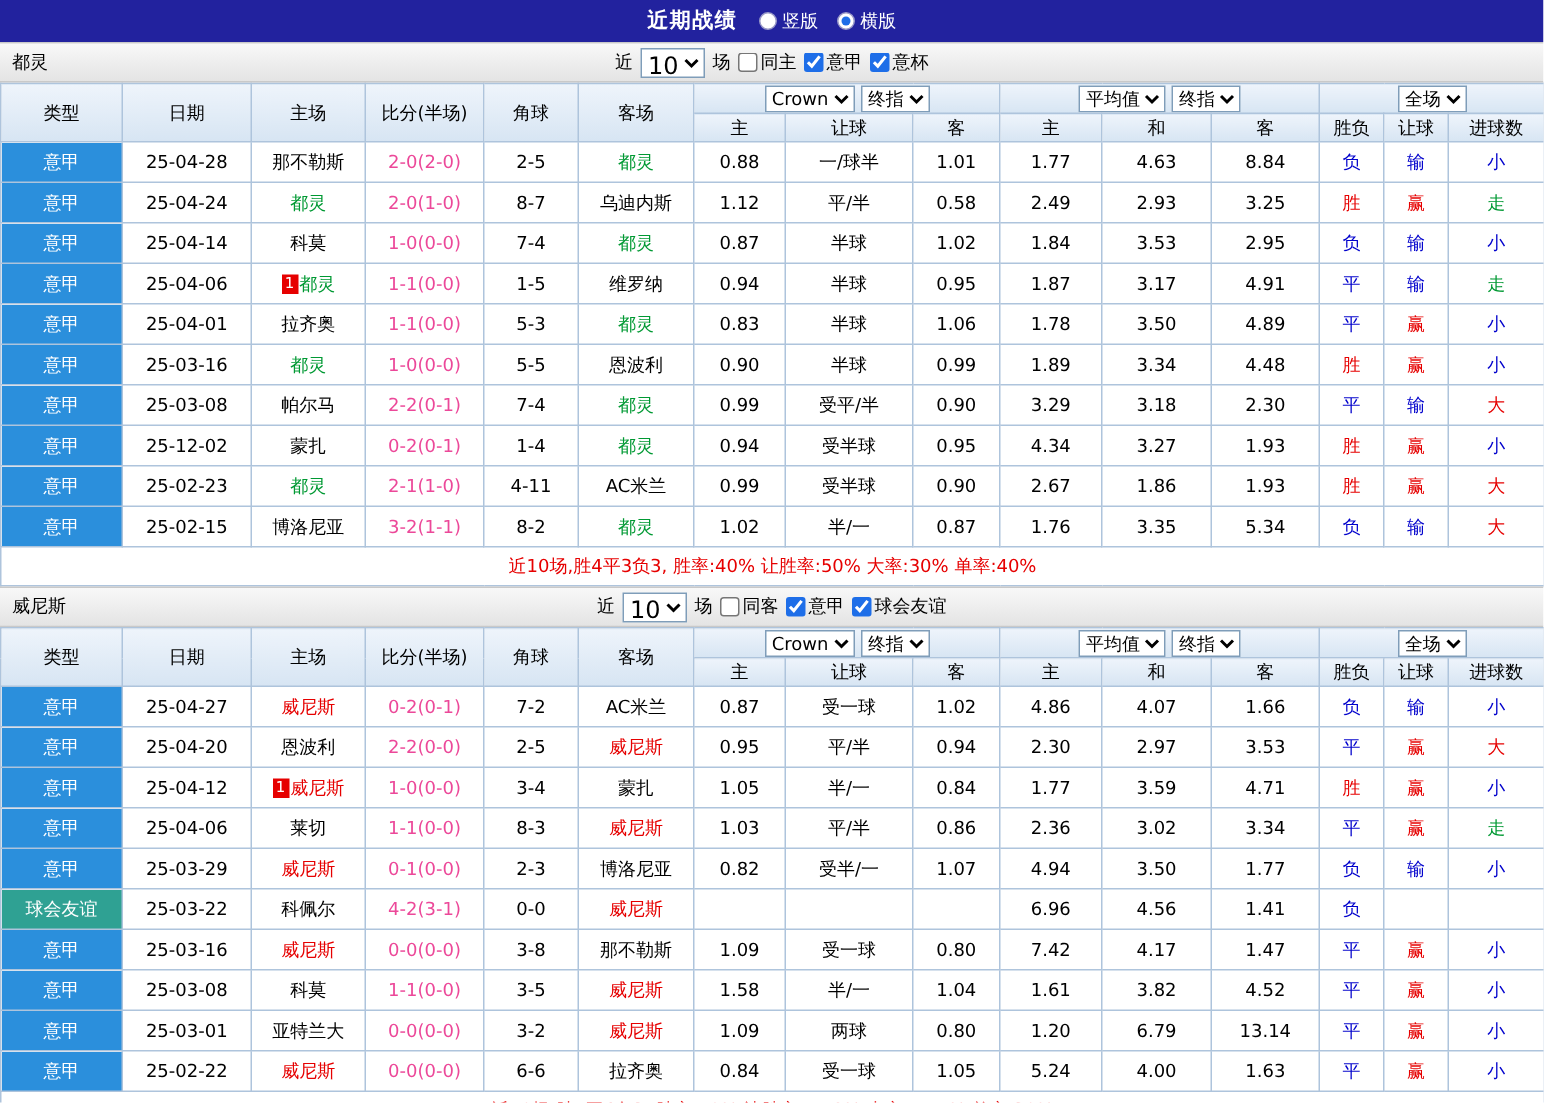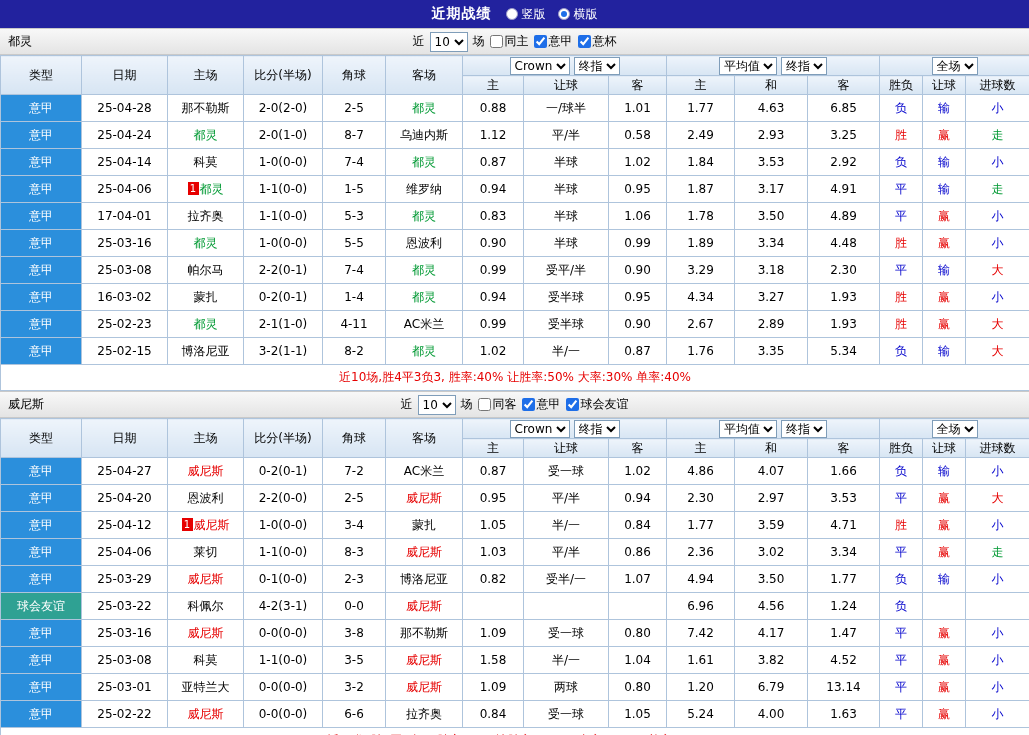--- a/index.html
+++ b/index.html
@@ -11,33 +11,33 @@
   .topbar-title{font-weight:bold;font-size:14px;letter-spacing:1px;}
   .radio-group{display:flex;align-items:flex-start;gap:12px;}
   .radio-item{display:inline-flex;align-items:center;gap:4px;cursor:pointer;font-size:12px;color:#fff;}
   .rdot{width:12px;height:12px;border-radius:50%;background:#fff;border:1px solid #9a9ac8;display:inline-block;position:relative;box-sizing:border-box;}
   .rdot.sel::after{content:"";position:absolute;left:2px;top:2px;width:6px;height:6px;border-radius:50%;background:#1e6ee8;}
 
   
   .section-bar{height:27px;background:linear-gradient(#f8f8f8,#e4e4e4);border-top:1px solid #c9c9c9;border-bottom:1px solid #c9c9c9;display:flex;align-items:center;position:relative;box-sizing:border-box;}
   .team-name{position:absolute;left:8px;color:#000;}
   .filters{margin:0 auto;display:flex;align-items:center;gap:5px;}
-  .filters select{height:20px;font-size:12px;font-family:inherit;border:1px solid #7f9db9;background:#fff;}
+  .filters select{height:20px;font-size:16px;font-family:inherit;border:1px solid #7f9db9;background:#fff;}
   .chk-label{display:inline-flex;align-items:center;gap:2px;cursor:pointer;}
   input[type=checkbox]{width:13px;height:13px;margin:0;accent-color:#1e6ee8;}
 
   
   table{border-collapse:collapse;table-layout:fixed;width:1029px;}
   th,td{border:1px solid #aec4dc;text-align:center;padding:0;overflow:hidden;white-space:nowrap;font-weight:normal;font-size:12px;}
   thead th{background:linear-gradient(#eef4fb,#d7e5f3);height:18px;}
   thead tr.hdr1 th{height:19px;}
   thead select{height:18px;font-size:12px;font-family:inherit;border:1px solid #7f9db9;background:#fff;margin:0 2px;}
   tbody td{height:26px;background:#fff;}
   td.type-cell{color:#fff;}
-  td.score-cell{color:#000000;}
+  td.score-cell{color:#ec4899;}
   .red-badge{display:inline-block;background:#e60000;color:#fff;width:11px;height:13px;line-height:13px;font-size:10px;text-align:center;margin-right:1px;vertical-align:1px;}
   tr.summary-row td{color:#e60000;height:25px;}
 </style>
 </head>
 <body>
 
 <div class="page">
   <div class="topbar">
     <span class="topbar-title">近期战绩</span>
     <span class="radio-group" id="radio-group">
@@ -120,21 +120,21 @@
             <td>25-04-28</td>
             <td><span style="color: rgb(0, 0, 0);">那不勒斯</span></td>
             <td class="score-cell">2-0(2-0)</td>
             <td>2-5</td>
             <td><span style="color: rgb(0, 153, 51);">都灵</span></td>
             <td>0.88</td>
             <td>一/球半</td>
             <td>1.01</td>
             <td>1.77</td>
             <td>4.63</td>
-            <td>6.85</td>
+            <td>8.84</td>
             <td style="color: rgb(0, 0, 204);">负</td>
             <td style="color: rgb(0, 0, 204);">输</td>
             <td style="color: rgb(0, 0, 204);">小</td>
           </tr>
           <tr>
             <td class="type-cell" style="background: rgb(43, 143, 220);">意甲</td>
             <td>25-04-24</td>
             <td><span style="color: rgb(0, 153, 51);">都灵</span></td>
             <td class="score-cell">2-0(1-0)</td>
             <td>8-7</td>
@@ -154,21 +154,21 @@
             <td>25-04-14</td>
             <td><span style="color: rgb(0, 0, 0);">科莫</span></td>
             <td class="score-cell">1-0(0-0)</td>
             <td>7-4</td>
             <td><span style="color: rgb(0, 153, 51);">都灵</span></td>
             <td>0.87</td>
             <td>半球</td>
             <td>1.02</td>
             <td>1.84</td>
             <td>3.53</td>
-            <td>2.92</td>
+            <td>2.95</td>
             <td style="color: rgb(0, 0, 204);">负</td>
             <td style="color: rgb(0, 0, 204);">输</td>
             <td style="color: rgb(0, 0, 204);">小</td>
           </tr>
           <tr>
             <td class="type-cell" style="background: rgb(43, 143, 220);">意甲</td>
             <td>25-04-06</td>
             <td><span class="red-badge">1</span><span style="color: rgb(0, 153, 51);">都灵</span></td>
             <td class="score-cell">1-1(0-0)</td>
             <td>1-5</td>
@@ -178,21 +178,21 @@
             <td>0.95</td>
             <td>1.87</td>
             <td>3.17</td>
             <td>4.91</td>
             <td style="color: rgb(0, 0, 204);">平</td>
             <td style="color: rgb(0, 0, 204);">输</td>
             <td style="color: rgb(0, 153, 51);">走</td>
           </tr>
           <tr>
             <td class="type-cell" style="background: rgb(43, 143, 220);">意甲</td>
-            <td>17-04-01</td>
+            <td>25-04-01</td>
             <td><span style="color: rgb(0, 0, 0);">拉齐奥</span></td>
             <td class="score-cell">1-1(0-0)</td>
             <td>5-3</td>
             <td><span style="color: rgb(0, 153, 51);">都灵</span></td>
             <td>0.83</td>
             <td>半球</td>
             <td>1.06</td>
             <td>1.78</td>
             <td>3.50</td>
             <td>4.89</td>
@@ -229,21 +229,21 @@
             <td>0.90</td>
             <td>3.29</td>
             <td>3.18</td>
             <td>2.30</td>
             <td style="color: rgb(0, 0, 204);">平</td>
             <td style="color: rgb(0, 0, 204);">输</td>
             <td style="color: rgb(230, 0, 0);">大</td>
           </tr>
           <tr>
             <td class="type-cell" style="background: rgb(43, 143, 220);">意甲</td>
-            <td>16-03-02</td>
+            <td>25-12-02</td>
             <td><span style="color: rgb(0, 0, 0);">蒙扎</span></td>
             <td class="score-cell">0-2(0-1)</td>
             <td>1-4</td>
             <td><span style="color: rgb(0, 153, 51);">都灵</span></td>
             <td>0.94</td>
             <td>受半球</td>
             <td>0.95</td>
             <td>4.34</td>
             <td>3.27</td>
             <td>1.93</td>
@@ -255,21 +255,21 @@
             <td class="type-cell" style="background: rgb(43, 143, 220);">意甲</td>
             <td>25-02-23</td>
             <td><span style="color: rgb(0, 153, 51);">都灵</span></td>
             <td class="score-cell">2-1(1-0)</td>
             <td>4-11</td>
             <td><span style="color: rgb(0, 0, 0);">AC米兰</span></td>
             <td>0.99</td>
             <td>受半球</td>
             <td>0.90</td>
             <td>2.67</td>
-            <td>2.89</td>
+            <td>1.86</td>
             <td>1.93</td>
             <td style="color: rgb(230, 0, 0);">胜</td>
             <td style="color: rgb(230, 0, 0);">赢</td>
             <td style="color: rgb(230, 0, 0);">大</td>
           </tr>
           <tr>
             <td class="type-cell" style="background: rgb(43, 143, 220);">意甲</td>
             <td>25-02-15</td>
             <td><span style="color: rgb(0, 0, 0);">博洛尼亚</span></td>
             <td class="score-cell">3-2(1-1)</td>
@@ -443,21 +443,21 @@
             <td>25-03-22</td>
             <td><span style="color: rgb(0, 0, 0);">科佩尔</span></td>
             <td class="score-cell">4-2(3-1)</td>
             <td>0-0</td>
             <td><span style="color: rgb(230, 0, 0);">威尼斯</span></td>
             <td></td>
             <td></td>
             <td></td>
             <td>6.96</td>
             <td>4.56</td>
-            <td>1.24</td>
+            <td>1.41</td>
             <td style="color: rgb(0, 0, 204);">负</td>
             <td style="color: rgb(0, 0, 0);"></td>
             <td style="color: rgb(0, 0, 0);"></td>
           </tr>
           <tr>
             <td class="type-cell" style="background: rgb(43, 143, 220);">意甲</td>
             <td>25-03-16</td>
             <td><span style="color: rgb(230, 0, 0);">威尼斯</span></td>
             <td class="score-cell">0-0(0-0)</td>
             <td>3-8</td>

